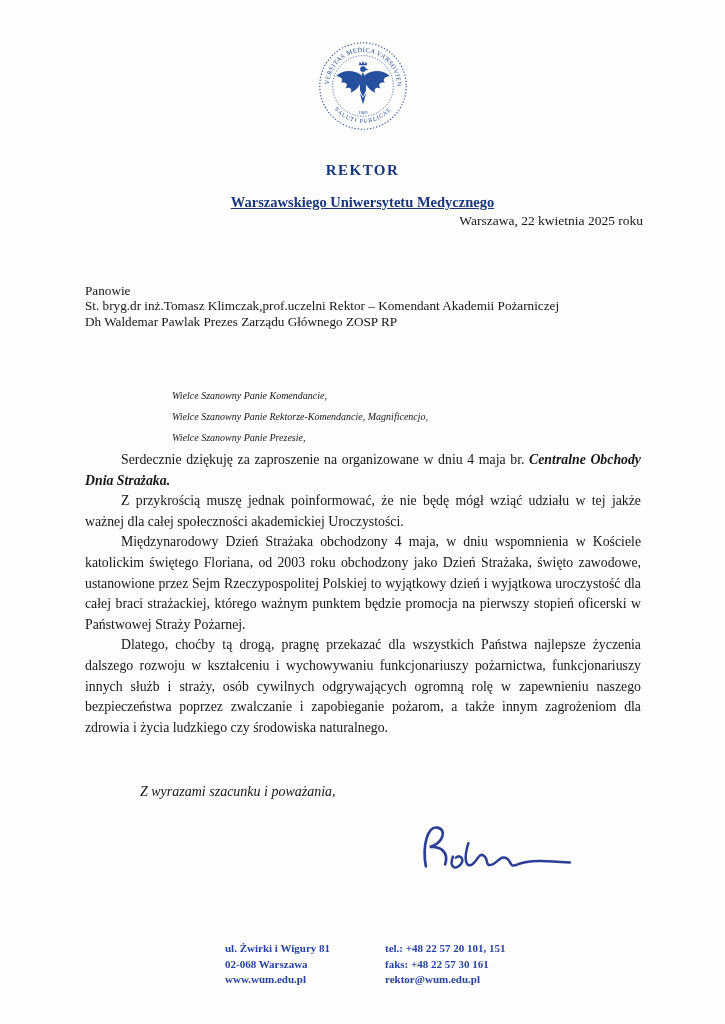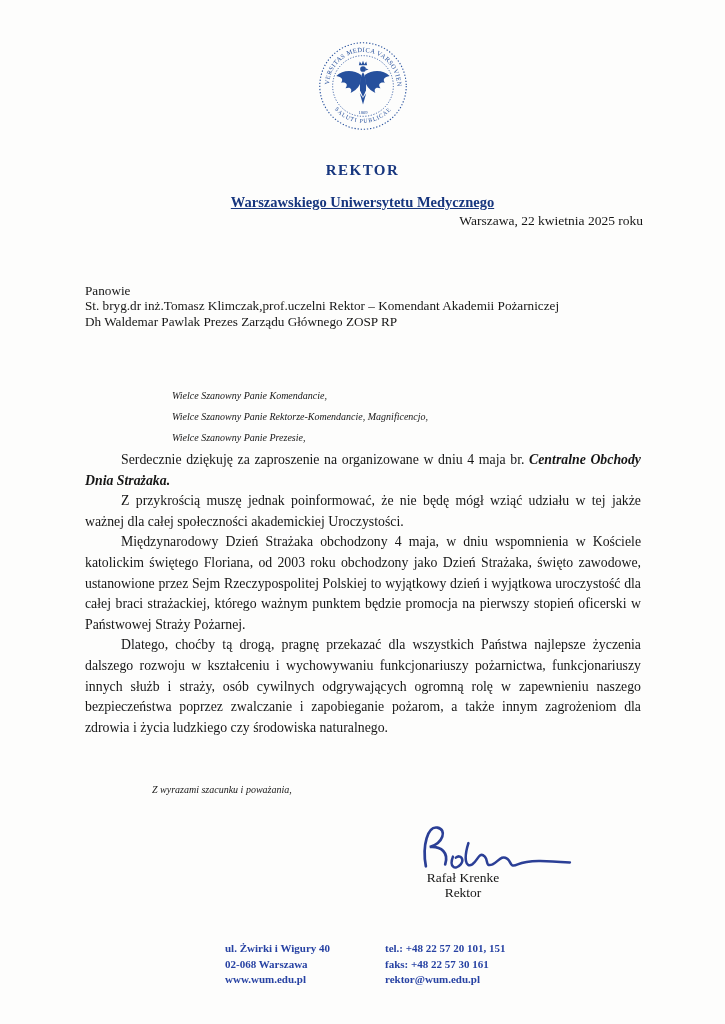--- a/index.html
+++ b/index.html
@@ -86,23 +86,23 @@
     line-height: 20.6px;
     text-align: justify;
   }
   .letter-body p { text-indent: 36px; }
   .bold-italic { font-weight: bold; font-style: italic; }
 
   
   .closing-phrase {
     position: absolute;
     top: 784px;
-    left: 152px;
+    left: 140px;
     font-style: italic;
-    font-size: 10px;
+    font-size: 14px;
   }
 
   
   .signature {
     position: absolute;
     top: 818px;
     left: 412px;
     width: 165px;
     height: 58px;
   }
@@ -192,28 +192,24 @@
   <div class="closing-phrase">Z wyrazami szacunku i poważania,</div>
 
   <div class="signature">
     <svg viewBox="0 0 170 60" xmlns="http://www.w3.org/2000/svg">
       <path d="M14 50 C10 28 16 8 26 10 C36 12 32 26 18 30 C30 29 38 36 34 48" fill="none" stroke="#2b3f96" stroke-width="2.8" stroke-linecap="round"></path>
       <path d="M42 40 C38 50 44 55 50 48 C54 43 50 37 45 41" fill="none" stroke="#2b3f96" stroke-width="2.6" stroke-linecap="round"></path>
       <path d="M58 26 C53 42 55 52 62 48 C68 44 69 34 75 40 C79 44 75 51 83 48 C89 45 92 38 98 42 C103 45 100 52 109 48 C120 43 138 44 163 46" fill="none" stroke="#2b3f96" stroke-width="2.6" stroke-linecap="round"></path>
     </svg>
   </div>
 
-  <div class="signer">
-    <div>Rafał Krenke</div>
-    <div>Rektor</div>
-  </div>
 
   <div class="footer">
     <div class="col-address">
-      <div>ul. Żwirki i Wigury 40</div>
+      <div>ul. Żwirki i Wigury 81</div>
       <div>02-068 Warszawa</div>
       <div>www.wum.edu.pl</div>
     </div>
     <div class="col-contact">
       <div>tel.: +48 22 57 20 101, 151</div>
       <div>faks: +48 22 57 30 161</div>
       <div>rektor@wum.edu.pl</div>
     </div>
   </div>
 

